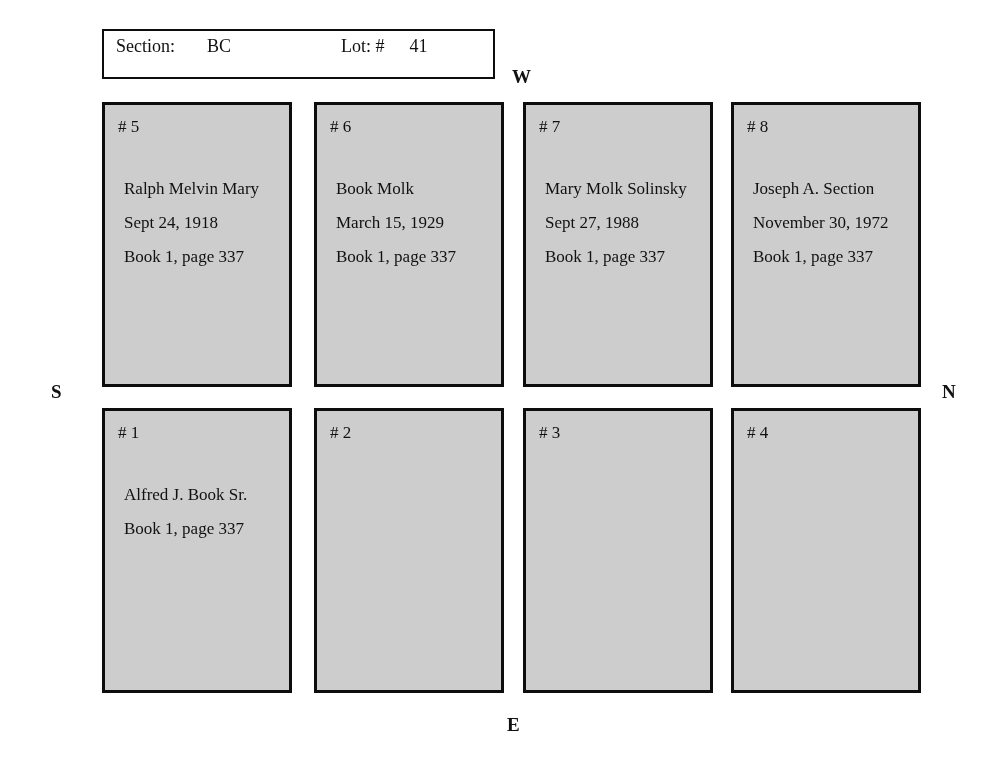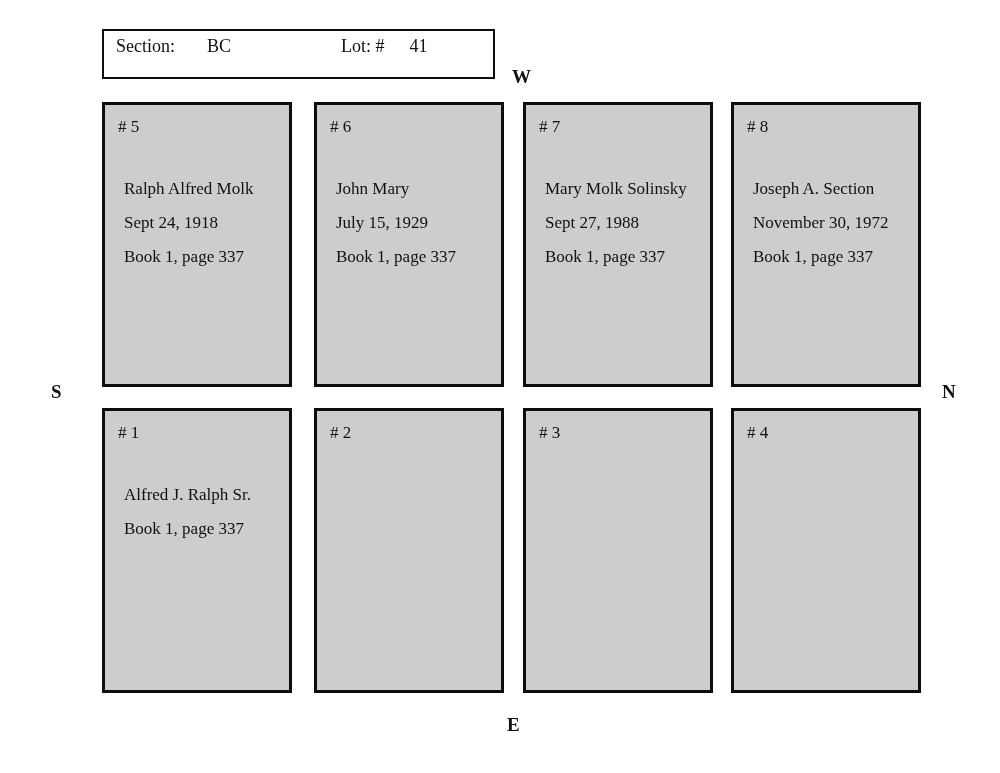--- a/index.html
+++ b/index.html
@@ -77,31 +77,31 @@
   </div>
 
   <div class="compass w">W</div>
   <div class="compass s">S</div>
   <div class="compass n">N</div>
   <div class="compass e">E</div>
 
   <div class="plot row-top col-1">
     <div class="plot-num"># 5</div>
     <div class="plot-info">
-      <div>Ralph Alfred Molk</div>
+      <div>Ralph Melvin Mary</div>
       <div>Sept 24, 1918</div>
       <div>Book 1, page 337</div>
     </div>
   </div>
 
   <div class="plot row-top col-2">
     <div class="plot-num"># 6</div>
     <div class="plot-info">
-      <div>John Mary</div>
-      <div>July 15, 1929</div>
+      <div>Book Molk</div>
+      <div>March 15, 1929</div>
       <div>Book 1, page 337</div>
     </div>
   </div>
 
   <div class="plot row-top col-3">
     <div class="plot-num"># 7</div>
     <div class="plot-info">
       <div>Mary Molk Solinsky</div>
       <div>Sept 27, 1988</div>
       <div>Book 1, page 337</div>
@@ -113,21 +113,21 @@
     <div class="plot-info">
       <div>Joseph A. Section</div>
       <div>November 30, 1972</div>
       <div>Book 1, page 337</div>
     </div>
   </div>
 
   <div class="plot row-bottom col-1">
     <div class="plot-num"># 1</div>
     <div class="plot-info">
-      <div>Alfred J. Ralph Sr.</div>
+      <div>Alfred J. Book Sr.</div>
       <div>Book 1, page 337</div>
     </div>
   </div>
 
   <div class="plot row-bottom col-2">
     <div class="plot-num"># 2</div>
     <div class="plot-info">
       <div></div>
       <div></div>
       <div></div>

